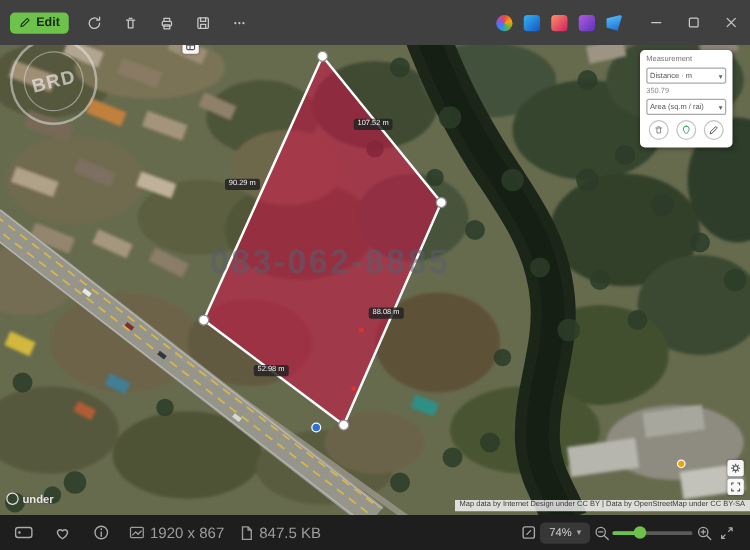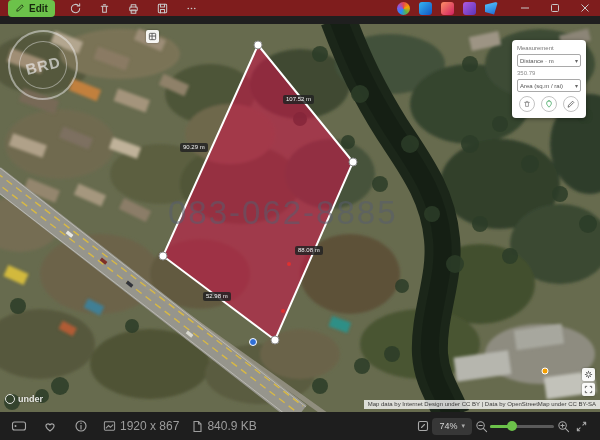--- a/index.html
+++ b/index.html
@@ -1,19 +1,19 @@
 <!DOCTYPE html>
 <html><head>
 <meta charset="utf-8">
 <style>
   html,body{margin:0;padding:0;background:#0d0d0d;font-family:"Liberation Sans",sans-serif;}
   .window{position:relative;width:600px;height:440px;background:#1f1f1f;overflow:hidden;}
 
   
-  .titlebar{position:absolute;top:0;left:0;right:0;height:16px;background:#7f1d1d;display:flex;align-items:center;padding-left:8px;box-sizing:border-box;z-index:30;}
+  .titlebar{position:absolute;top:0;left:0;right:0;height:36px;background:#404040;display:flex;align-items:center;padding-left:8px;box-sizing:border-box;z-index:30;}
   .tb-left{display:flex;align-items:center;gap:13px;}
   .edit-btn{display:flex;align-items:center;gap:4px;background:#6cc24a;color:#16280e;border-radius:4px;height:17px;padding:0 7px;font-size:10px;font-weight:bold;cursor:pointer;}
   .tbtn{width:16px;height:16px;display:flex;align-items:center;justify-content:center;cursor:pointer;}
   .tbtn svg{stroke:#c9c9c9;fill:none;stroke-width:1.1;stroke-linecap:round;stroke-linejoin:round;}
   .tb-title{position:absolute;left:120px;right:170px;text-align:center;font-size:9px;color:#bdbdbd;white-space:nowrap;overflow:hidden;text-overflow:ellipsis;pointer-events:none;}
   .tb-right{margin-left:auto;display:flex;align-items:center;}
   .appicons{display:flex;align-items:center;gap:9px;margin-right:12px;}
   .ai{width:13px;height:13px;border-radius:3px;}
   .ai1{border-radius:50%;background:conic-gradient(#e5484d,#f7a400,#59b24c,#1f8fff,#8a56e2,#e5484d);}
   .ai2{background:linear-gradient(135deg,#35b4f2,#1156c4);}
@@ -24,21 +24,21 @@
   .wc svg{stroke:#c9c9c9;fill:none;stroke-width:1;}
 
   
   .photo{position:absolute;top:24px;left:0;width:600px;height:388px;overflow:hidden;background:#5d6147;}
   .photo svg.scene{position:absolute;inset:0;}
   .ov{position:absolute;}
 
   .stamp{left:8px;top:6px;width:66px;height:66px;border:2px solid rgba(235,235,235,.5);border-radius:50%;display:flex;align-items:center;justify-content:center;transform:rotate(-14deg);}
   .stamp .inner{width:46px;height:46px;border:1px solid rgba(235,235,235,.45);border-radius:50%;display:flex;align-items:center;justify-content:center;font-weight:bold;font-size:15px;color:rgba(240,240,240,.65);letter-spacing:1px;}
 
-  .phone{left:168px;top:170px;font-size:33px;font-weight:normal;letter-spacing:2px;color:rgba(88,92,110,.55);white-space:nowrap;}
+  .phone{left:168px;top:170px;font-size:27px;font-weight:bold;letter-spacing:2px;color:rgba(88,92,110,.55);white-space:nowrap;}
 
   .pill{position:absolute;background:rgba(35,35,35,.85);color:#f2f2f2;font-size:6px;line-height:9px;padding:0 3px;border-radius:2px;white-space:nowrap;}
 
   .mpanel{left:512px;top:16px;width:74px;background:#fff;border-radius:4px;box-shadow:0 1px 4px rgba(0,0,0,.4);padding:5px 5px 6px;box-sizing:border-box;}
   .mp-title{font-size:6px;color:#777;margin-bottom:3px;}
   .mp-select{height:11px;border:1px solid #a9a9a9;border-radius:2px;font-size:6px;color:#555;display:flex;align-items:center;justify-content:space-between;padding:0 2px;margin-bottom:3px;}
   .mp-caret{font-size:6px;color:#666;}
   .mp-val{font-size:6px;color:#8a8a8a;margin:1px 0 3px;}
   .mp-icons{display:flex;justify-content:center;gap:6px;margin-top:4px;}
   .mp-ic{width:14px;height:14px;border:1px solid #c3c3c3;border-radius:50%;display:flex;align-items:center;justify-content:center;}
@@ -357,21 +357,21 @@
             <rect x="1.5" y="1.5" width="11" height="9" rx="1"></rect>
             <path d="M3 8.5l3-3 2 2 3-3"></path>
           </svg>
         <span>1920 x 867</span>
       </div>
       <div class="sb-meta">
         <svg width="11" height="13" viewBox="0 0 11 13" style="stroke:#9d9d9d;fill:none;stroke-width:1.1;">
             <path d="M2 1.5h4.5L9 4v7.5H2z"></path>
             <path d="M6.5 1.5V4H9"></path>
           </svg>
-        <span>840.9 KB</span>
+        <span>847.5 KB</span>
       </div>
     </div>
 
     <div class="sb-right">
       <div class="sbtn">
         <svg width="14" height="14" viewBox="0 0 14 14">
             <rect x="2.5" y="2.5" width="9" height="9" rx="1.5"></rect>
             <path d="M5.5 8.5l3-3"></path>
           </svg>
       </div>

